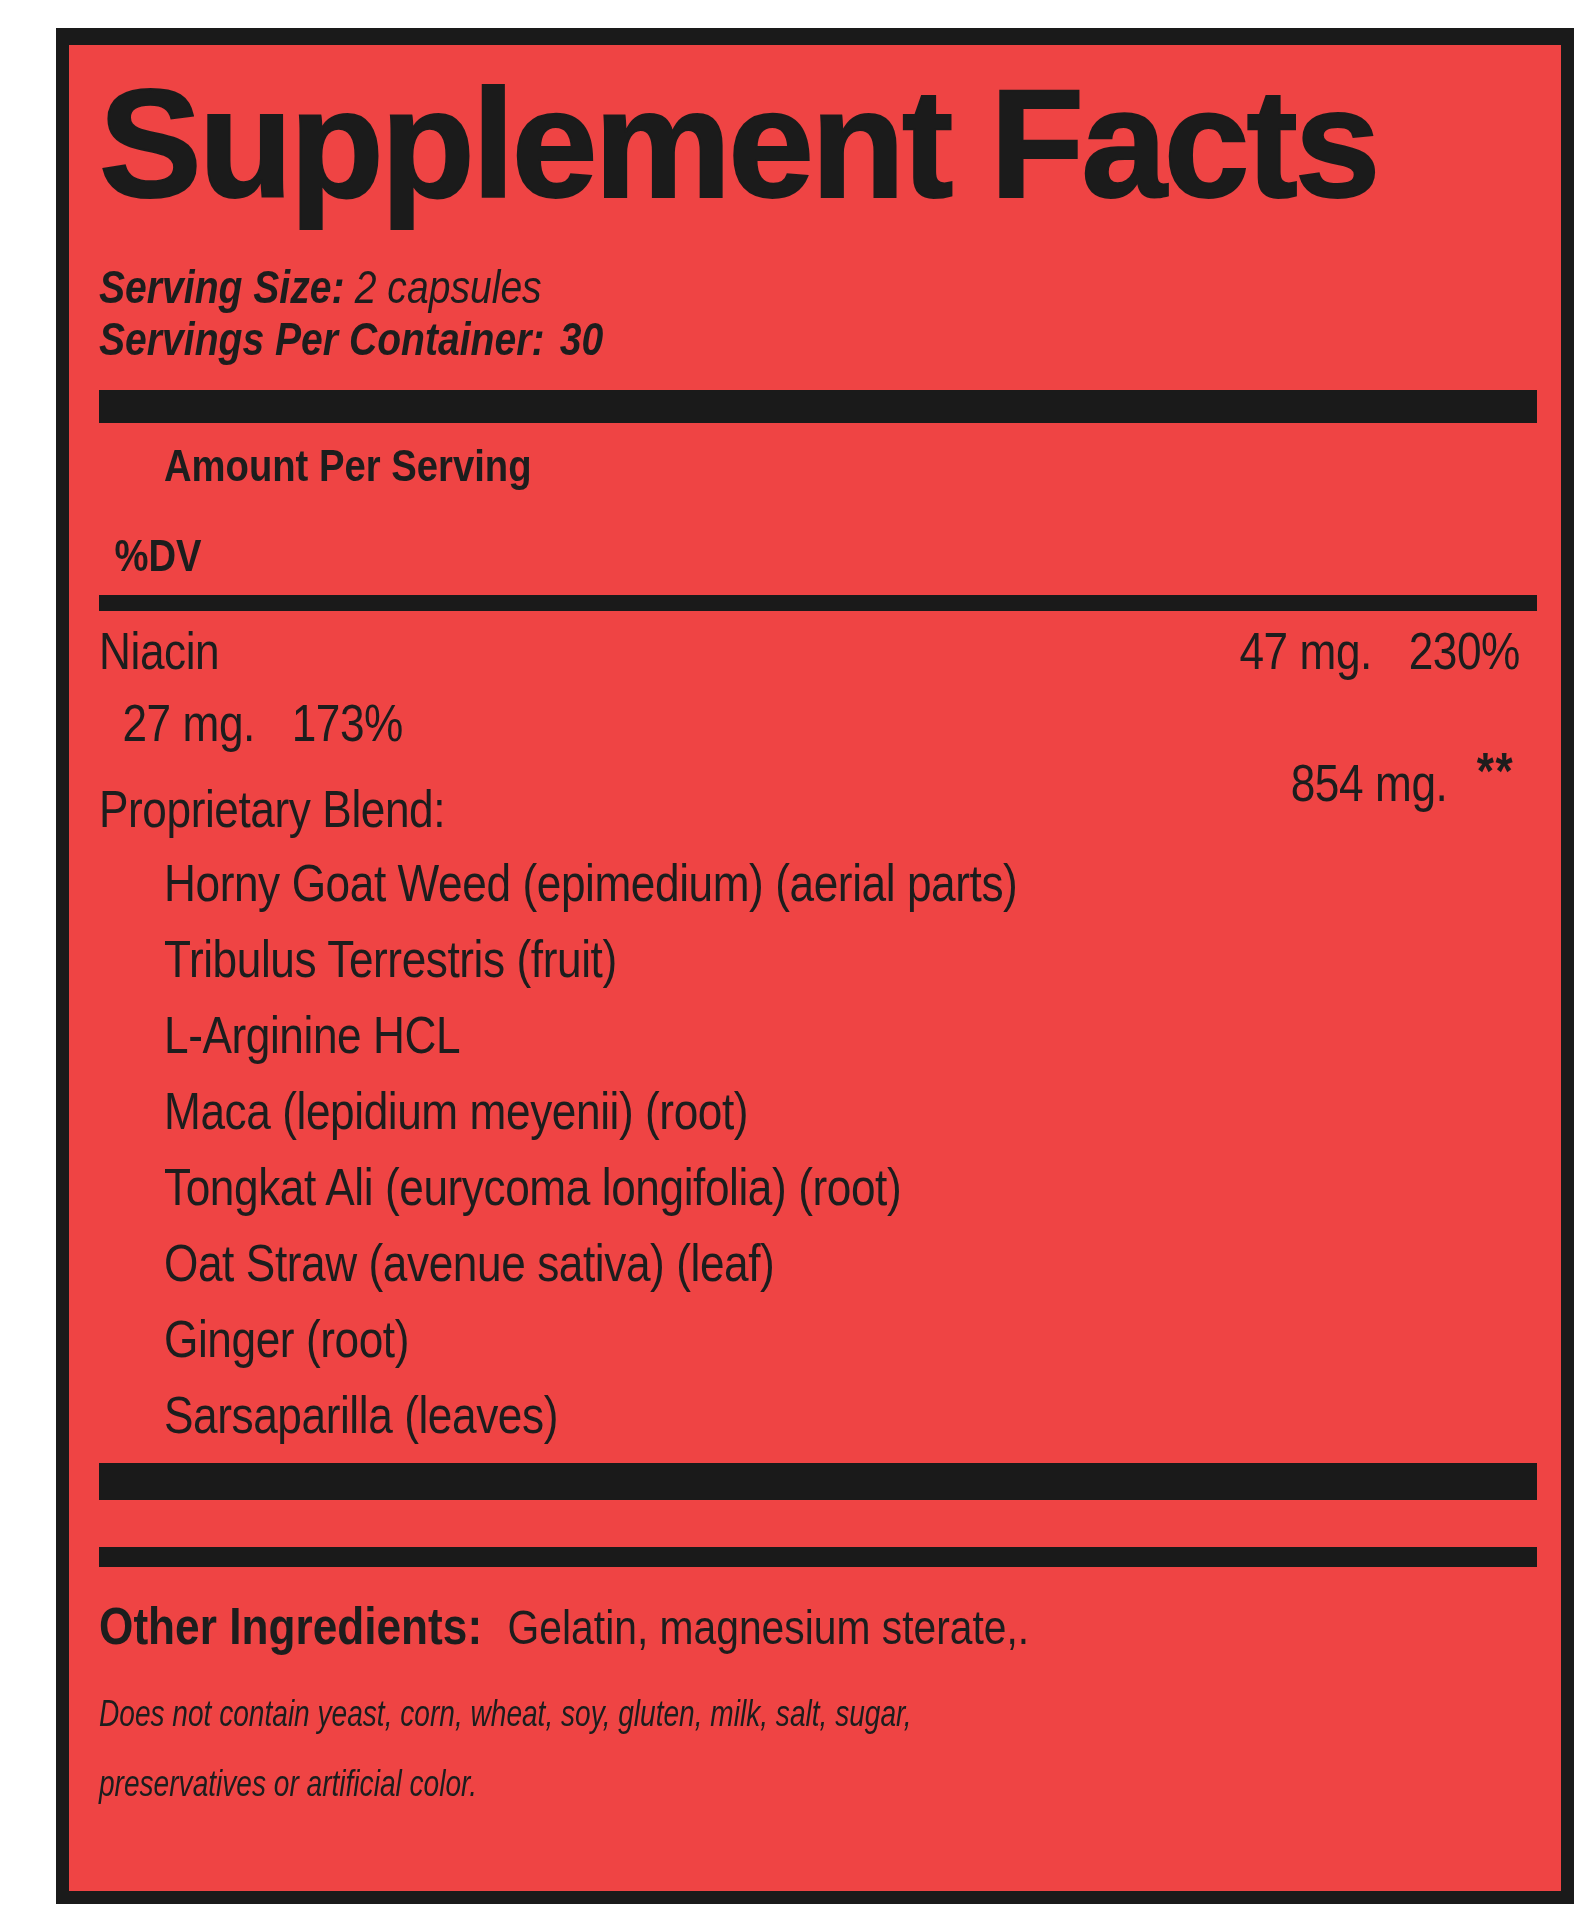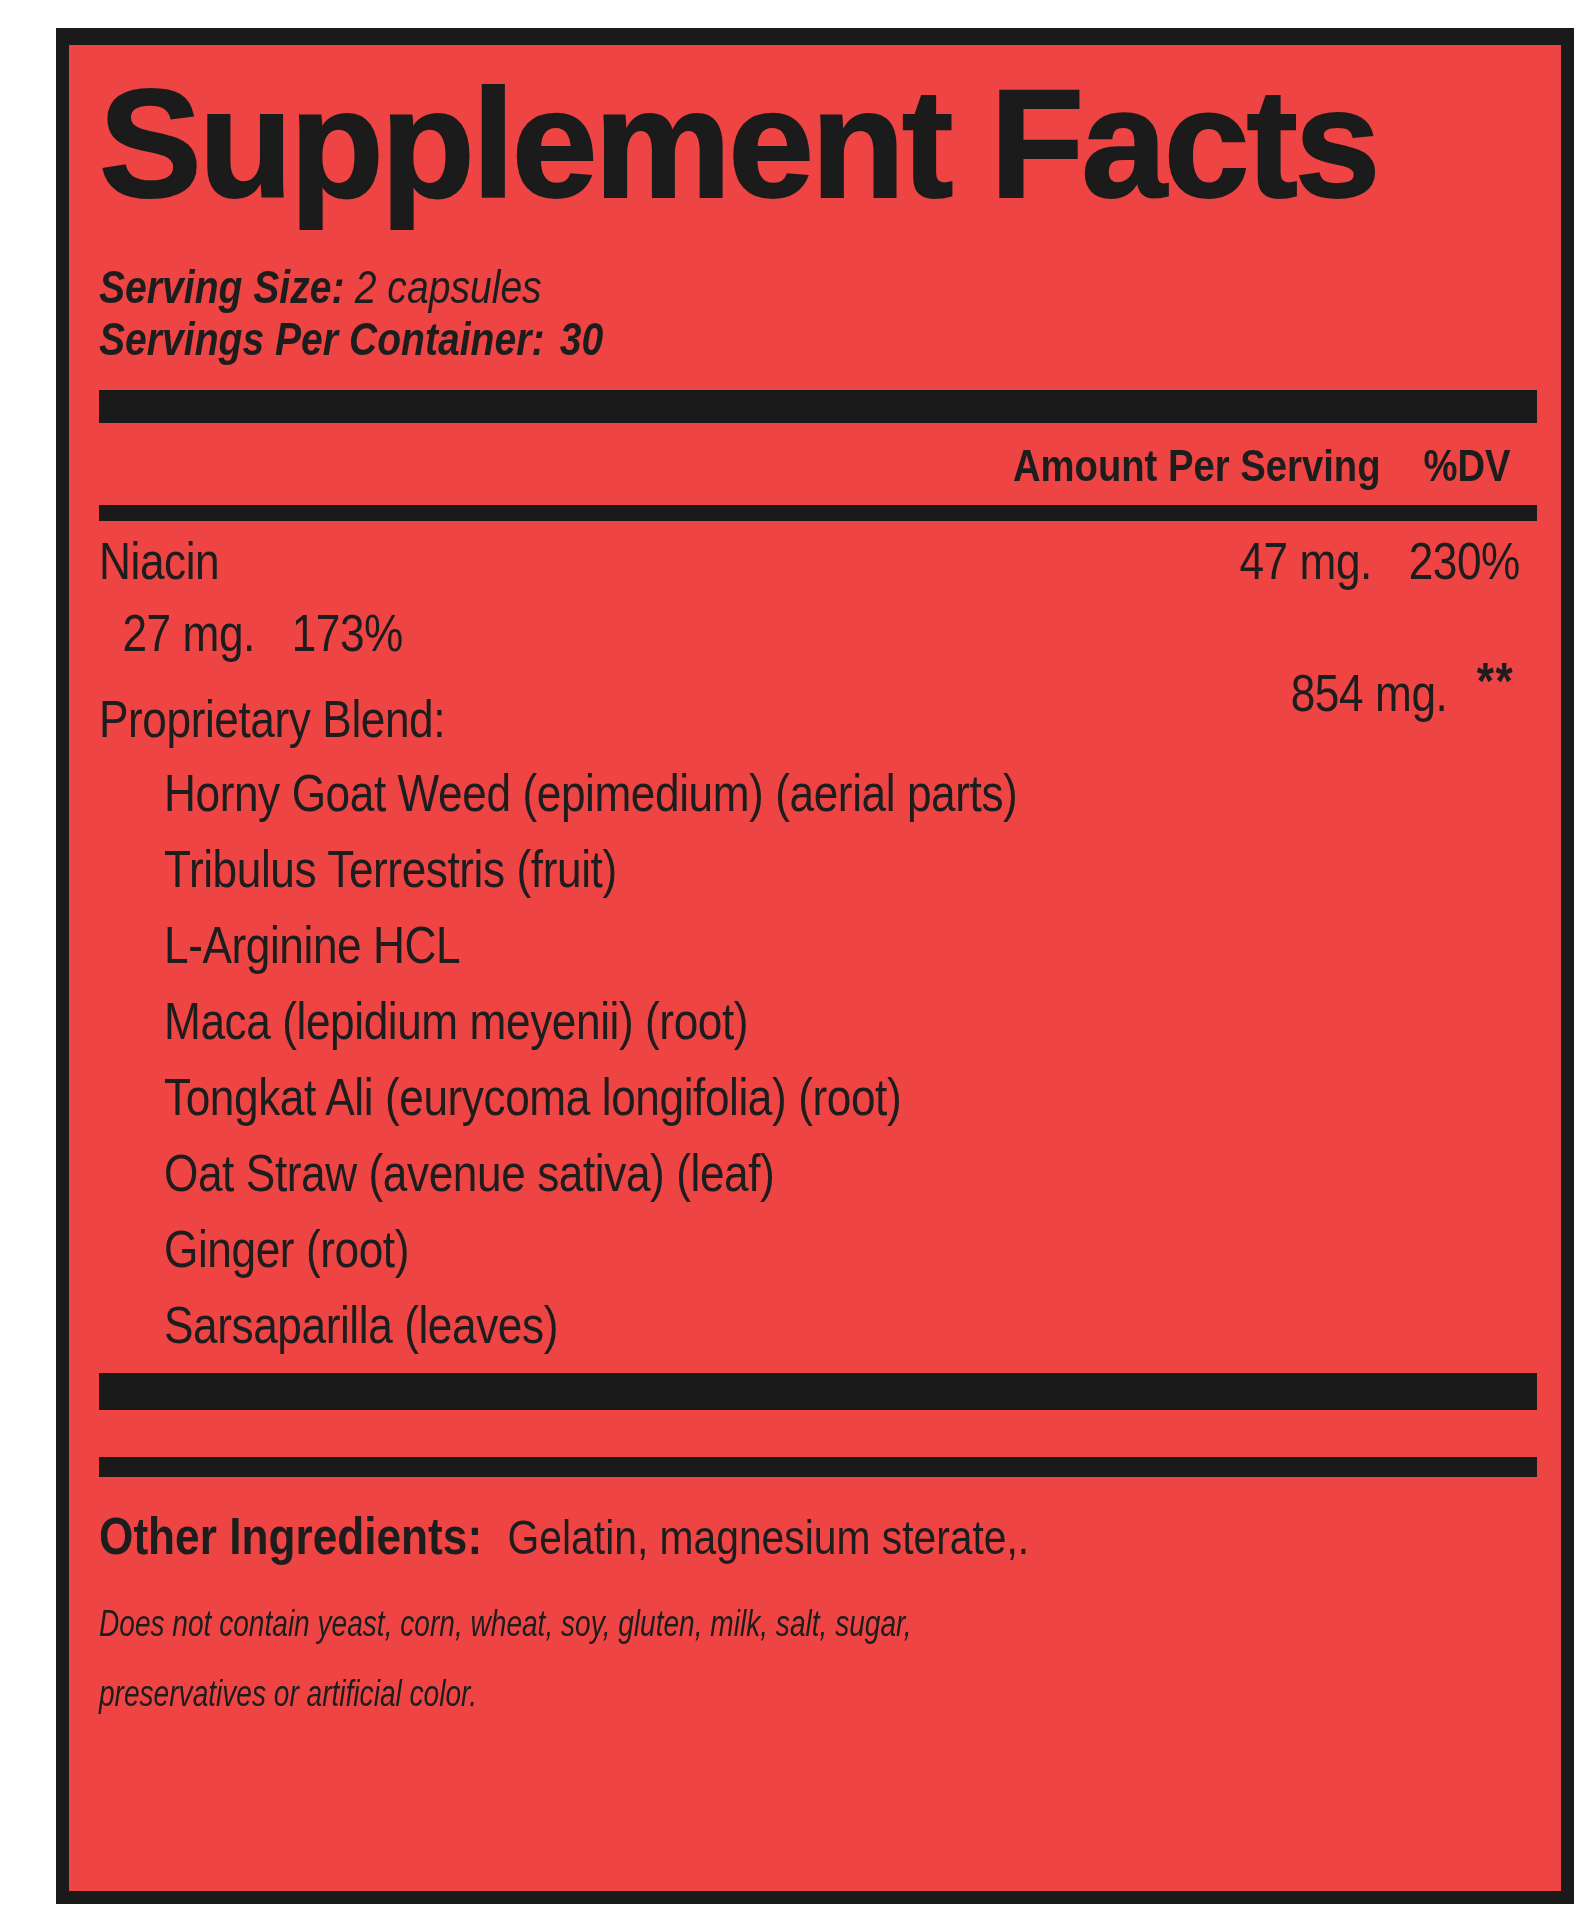--- a/index.html
+++ b/index.html
@@ -38,21 +38,21 @@
 
   .bar { background:#1a1a1a; }
   .h33 { height:33px; margin-top:25px; }
   .h16 { height:16px; margin-top:16px; }
   .h37 { height:37px; margin-top:10px; }
   .h20 { height:20px; margin-top:47px; }
 
   .thead {
     margin-top:20px; font-size:45px; line-height:46px; font-weight:bold;
     display:flex; justify-content:flex-end; align-items:baseline;
-    gap:28px; padding-right:26px;
+    gap:44px; padding-right:26px;flex-direction:column;
   }
 
   .rows { margin-top:4px; font-size:52px; letter-spacing:-0.5px; }
   .row { display:flex; align-items:center; height:72px; }
   .row .nm  { flex:1; }
   .row .amt { text-align:right; }
   .row .dv  { width:165px; text-align:center; }
   .row.blendrow { margin-top:14px; }
   .row.blendrow .dv { width:90px; }
   .row.blendrow .amt, .row.blendrow .dv { position:relative; top:-26px; }

